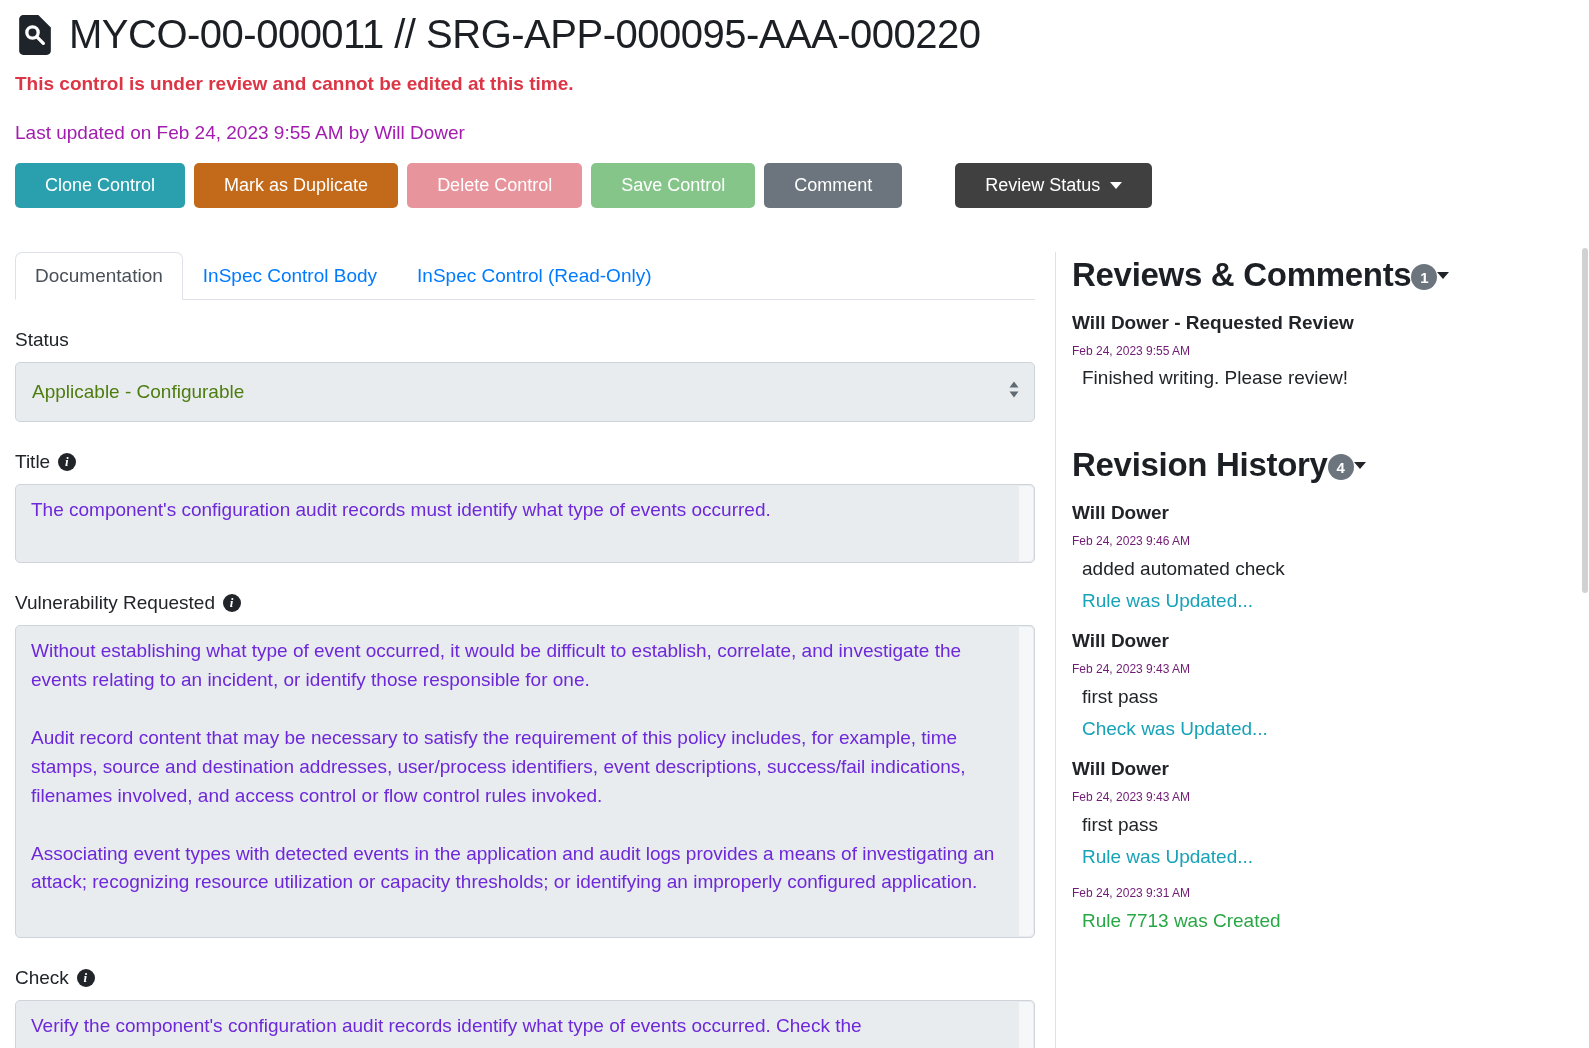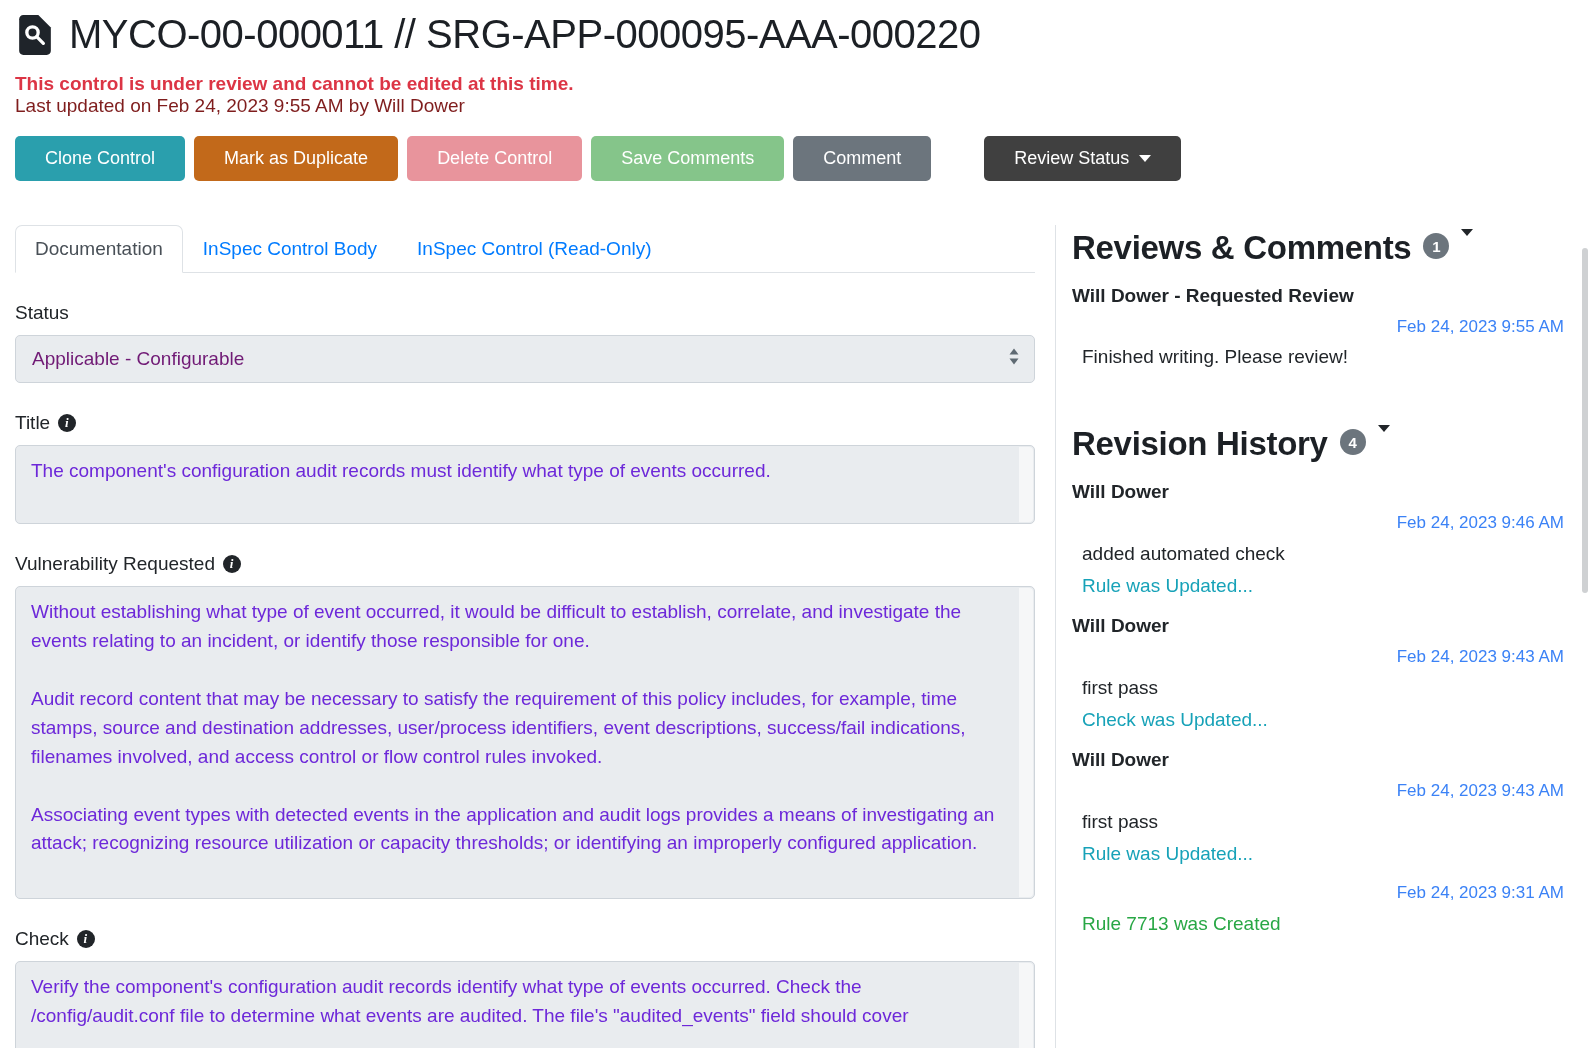--- a/index.html
+++ b/index.html
@@ -12,21 +12,21 @@
   .page { padding: 10px 15px 0 15px; min-height: 1048px; }
 
   
   .title-row { display: flex; align-items: center; gap: 14px; margin-top: 2px; }
   .doc-icon { width: 40px; height: 44px; display: inline-flex; flex: none; }
   h1.page-title {
     font-size: 40px; font-weight: 500; letter-spacing: -0.5px; color: #1c2025;
     white-space: nowrap;
   }
   .warning { margin-top: 16px; font-size: 19px; font-weight: 700; color: #dc3545; }
-  .last-updated { font-size: 19px; color: #7f1d1d; }
+  .last-updated { margin-top: 27px; font-size: 19px; color: #a21caf; }
 
   
   .toolbar { margin-top: 19px; display: flex; gap: 9px; }
   .btn {
     border: none; border-radius: 5px; color: #fff; font-size: 18px;
     font-family: inherit; padding: 11px 30px; cursor: pointer;
     display: inline-flex; align-items: center; gap: 10px; line-height: 1.3;
   }
   .btn-clone   { background: #2a9fad; }
   .btn-dup     { background: #c2691a; }
@@ -60,53 +60,53 @@
     margin-top: 29px; margin-bottom: 11px; font-size: 19px; color: #212529;
     display: flex; align-items: center; gap: 8px;
   }
   .info-icon {
     width: 18px; height: 18px; border-radius: 50%; background: #212529; color: #fff;
     font-size: 13px; font-weight: 700; font-family: "Liberation Serif", serif;
     display: inline-flex; align-items: center; justify-content: center; font-style: italic;
     padding-right: 1px;
   }
   .select {
-    position: relative; height: 48px; background: #e9ecef; border: 1px solid #ced4da;
+    position: relative; height: 60px; background: #e9ecef; border: 1px solid #ced4da;
     border-radius: 5px; display: flex; align-items: center; padding: 0 16px;
-    font-size: 19px; color: #701a75;
+    font-size: 19px; color: #4d7c0f;
   }
   .select-arrows { position: absolute; right: 14px; top: 50%; transform: translateY(-50%); }
   .fake-textarea {
     position: relative; background: #e9ecef; border: 1px solid #ced4da; border-radius: 5px;
     padding: 11px 30px 11px 15px; font-size: 19px; line-height: 1.52; color: #6d28d9;
     white-space: pre-wrap; overflow: hidden;
   }
   .fake-textarea::after {
     content: ""; position: absolute; top: 1px; right: 1px; bottom: 1px; width: 14px;
     background: #f6f7f8; border-radius: 0 4px 4px 0;
   }
   .ta-title { height: 79px; }
   .ta-vd { height: 313px; }
   .ta-check { height: 170px; }
 
   
-  .side-heading { display: flex; align-items: flex-start; gap: 12px; }
+  .side-heading { display: flex; align-items: center; }
   .side-heading h2 { font-size: 33px; font-weight: 600; color: #1c2025; letter-spacing: -0.3px; }
   .count-badge {
     width: 26px; height: 26px; border-radius: 50%; background: #6c757d; color: #fff;
     font-size: 15px; font-weight: 700; display: inline-flex; align-items: center; justify-content: center;
     margin-top: 4px;
   }
   .heading-caret {
     width: 0; height: 0; border-left: 6px solid transparent; border-right: 6px solid transparent;
     border-top: 7px solid #212529; margin-top: 0px; cursor: pointer;
   }
   .entry { margin-top: 18px; }
   .entry-name { font-size: 19px; font-weight: 700; color: #212529; }
-  .entry-date { font-size: 17px; color: #3b82f6; margin-top: 10px; text-align: right; }
+  .entry-date { font-size: 12px; color: #701a75; margin-top: 10px; }
   .entry-msg  { font-size: 19px; color: #212529; margin-top: 10px; padding-left: 10px; }
   .entry-link { font-size: 19px; margin-top: 10px; padding-left: 10px; cursor: pointer; }
   .link-teal  { color: #17a2b8; }
   .link-green { color: #28a745; }
   .section-history { margin-top: 57px; }
   .reviews-entries .entry-msg { margin-top: 9px; }
 
   
   .scroll-thumb {
     position: absolute; right: 1px; top: 248px; width: 6px; height: 345px;
@@ -135,21 +135,21 @@
     <button class="btn btn-clone">
       <span>Clone Control</span>
     </button>
     <button class="btn btn-dup">
       <span>Mark as Duplicate</span>
     </button>
     <button class="btn btn-delete">
       <span>Delete Control</span>
     </button>
     <button class="btn btn-save">
-      <span>Save Comments</span>
+      <span>Save Control</span>
     </button>
     <button class="btn btn-comment">
       <span>Comment</span>
     </button>
     <button class="btn btn-review">
       <span>Review Status</span>
       <span class="caret-down"></span>
     </button>
   </div>
 

